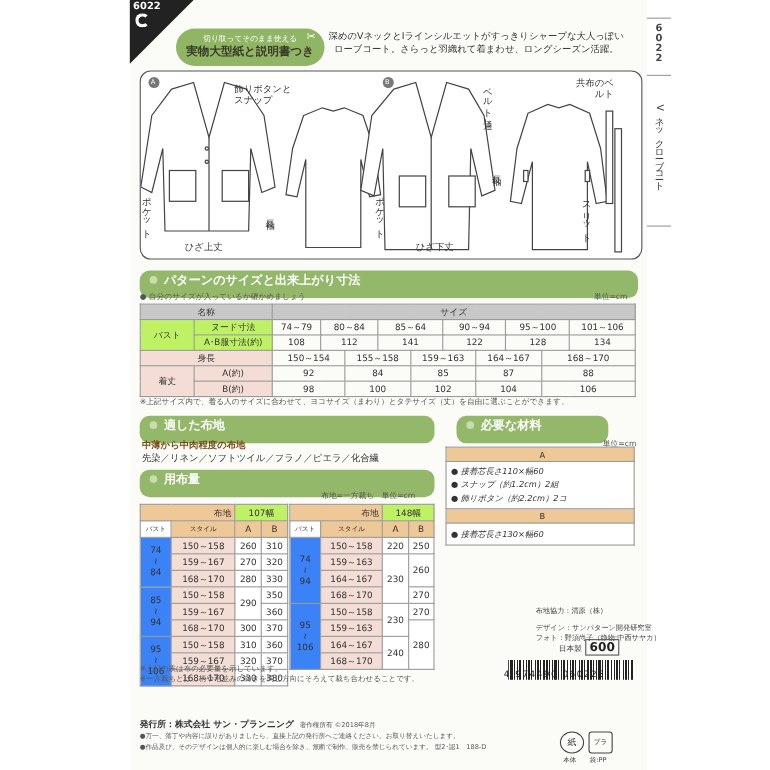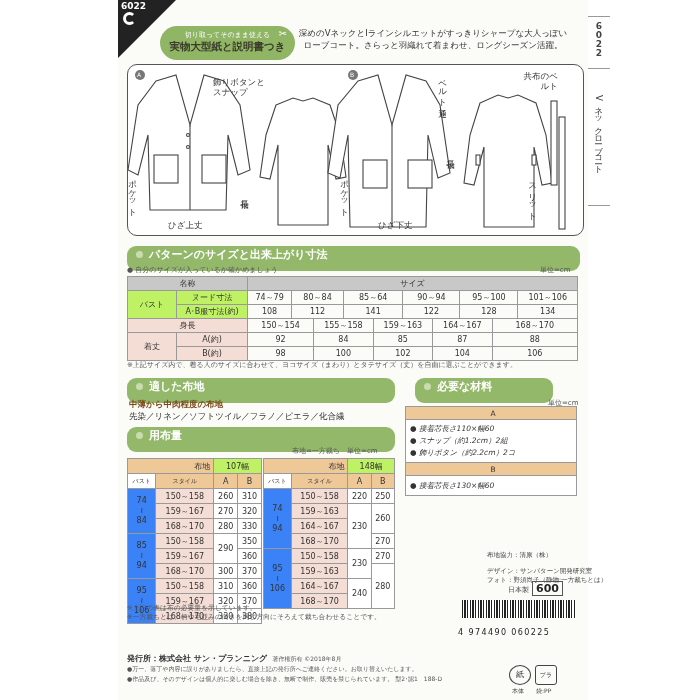--- a/index.html
+++ b/index.html
@@ -35,21 +35,21 @@
   .ft{font-size:8px;}
   .ft td{height:14px;}
   .mat{left:405px;top:406px;width:172px;}
   .mat td{text-align:left;padding-left:4px;font-size:7.5px;}
   .mat .hd{text-align:center;background:#efc898;height:12px;}
   .mrow{display:flex;justify-content:flex-start;padding-right:5px;line-height:12px;font-style:italic;}
   .credits{position:absolute;left:455px;top:551px;font-size:6.5px;color:#444;line-height:9px;margin-left:32px;}
   .price-wrap{position:absolute;left:508px;top:581px;font-size:7px;color:#444;}
   .price{display:inline-block;border:1px solid #555;padding:0 3px;font-size:11px;font-weight:bold;color:#222;margin-left:3px;}
   .barcode{position:absolute;left:462px;top:600px;width:114px;height:18px;background:repeating-linear-gradient(90deg,#222 0 1px,#fff 1px 2px,#222 2px 4px,#fff 4px 5px,#222 5px 6px,#fff 6px 8px);}
-  .barnum{position:absolute;left:458px;top:628px;font-size:8px;letter-spacing:1.4px;color:#222;}
+  .barnum{position:absolute;left:458px;top:608px;font-size:8px;letter-spacing:1.4px;color:#222;}
   .recycle{position:absolute;top:665px;width:20px;height:18px;border:1.5px solid #444;border-radius:50%;font-size:8px;text-align:center;line-height:18px;}
   .rec-lbl{position:absolute;top:687px;font-size:6px;color:#444;}
   .notes{position:absolute;left:127px;top:604px;font-size:6.8px;line-height:9px;color:#555;}
   .pub{position:absolute;left:127px;top:654px;font-size:8px;line-height:10px;color:#333;}
   .pub b{font-weight:bold;}
   .pub .sm{font-size:6px;color:#555;}
 </style>
 </head>
 <body>
 
@@ -347,21 +347,21 @@
           </div>
   </td>
       </tr>
 </tbody>
   </table>
 
 <div class="credits">
   <div>布地協力：清原（株）</div>
   <div style="height:7px"></div>
   <div>デザイン：サンパターン開発研究室</div>
-  <div>フォト：野須尚子（静物:一方裁ちとは）</div>
+  <div>フォト：野須尚子（静物:中西サヤカ）</div>
 </div>
 
 <div class="price-wrap">
   <span>日本製</span><span class="price">600</span>
 </div>
 
 <div class="barcode"></div>
 <div class="barnum">4 974490 060225</div>
 
 <div class="recycle" style="left:509px">紙</div>

